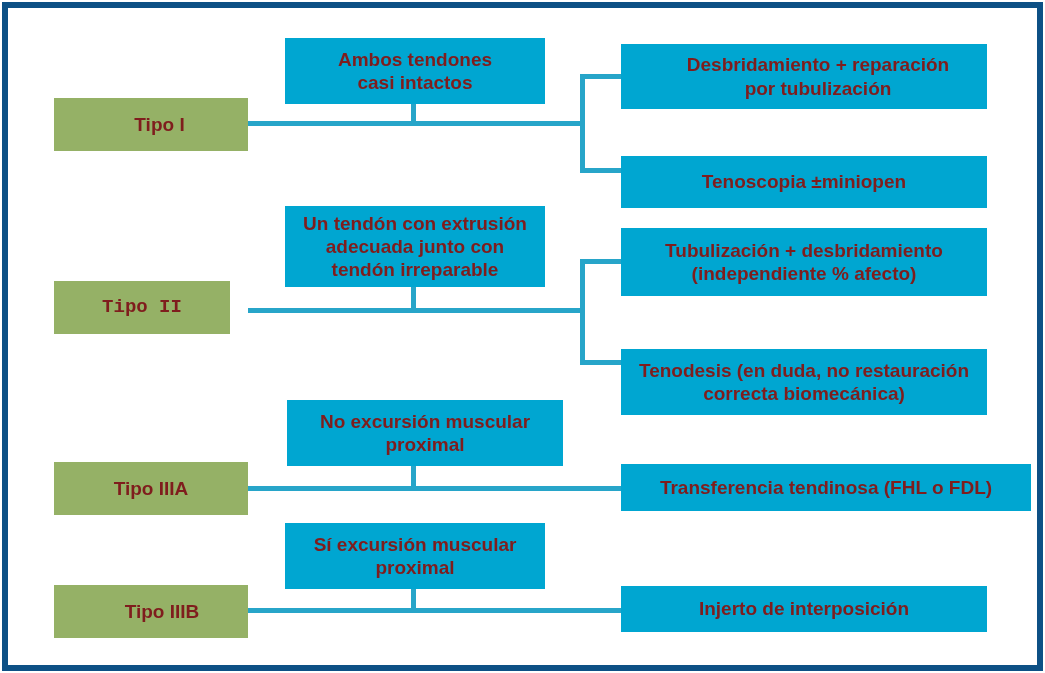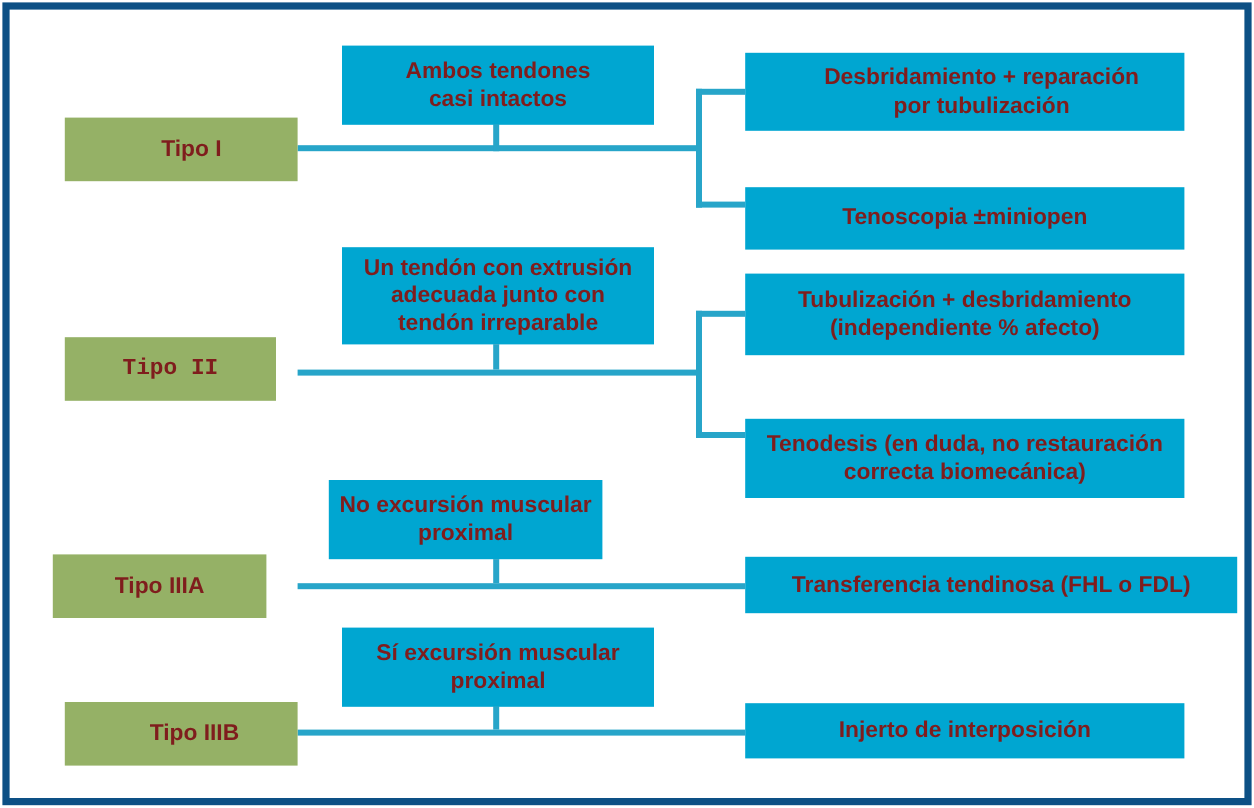--- a/index.html
+++ b/index.html
@@ -80,22 +80,22 @@
 tendón irreparable</div>
   <div class="node blue" style="left:621px; top:228px; width:366px; height:68px;">Tubulización + desbridamiento
 (independiente % afecto)</div>
   <div class="node blue" style="left:621px; top:317px; width:366px; height:66px;margin-top:32px;">Tenodesis (en duda, no restauración
 correcta biomecánica)</div>
 
   <div class="line" style="left:248px; top:486px; width:373px; height:5px;"></div>
   <div class="line" style="left:411px; top:466px; width:5px; height:20px;"></div>
   <div class="stub-cap" style="left:411px; top:459px; width:5px; height:7px;"></div>
 
-  <div class="node green" style="left:44px; top:462px; width:178px; height:53px;text-align:right;">Tipo IIIA</div>
-  <div class="node blue" style="left:274px; top:400px; width:228px; height:66px;">No excursión muscular
+  <div class="node green" style="left:54px; top:462px; width:194px; height:53px;text-align:right;">Tipo IIIA</div>
+  <div class="node blue" style="left:287px; top:400px; width:276px; height:66px;">No excursión muscular
 proximal</div>
   <div class="node blue" style="left:621px; top:464px; width:410px; height:47px;">Transferencia tendinosa (FHL o FDL)</div>
 
   <div class="line" style="left:248px; top:608px; width:373px; height:5px;"></div>
   <div class="line" style="left:411px; top:589px; width:5px; height:19px;"></div>
   <div class="stub-cap" style="left:411px; top:582px; width:5px; height:7px;"></div>
 
   <div class="node green" style="left:54px; top:585px; width:194px; height:53px;padding-left:30px;">Tipo IIIB</div>
   <div class="node blue" style="left:285px; top:523px; width:260px; height:66px;">Sí excursión muscular
 proximal</div>

